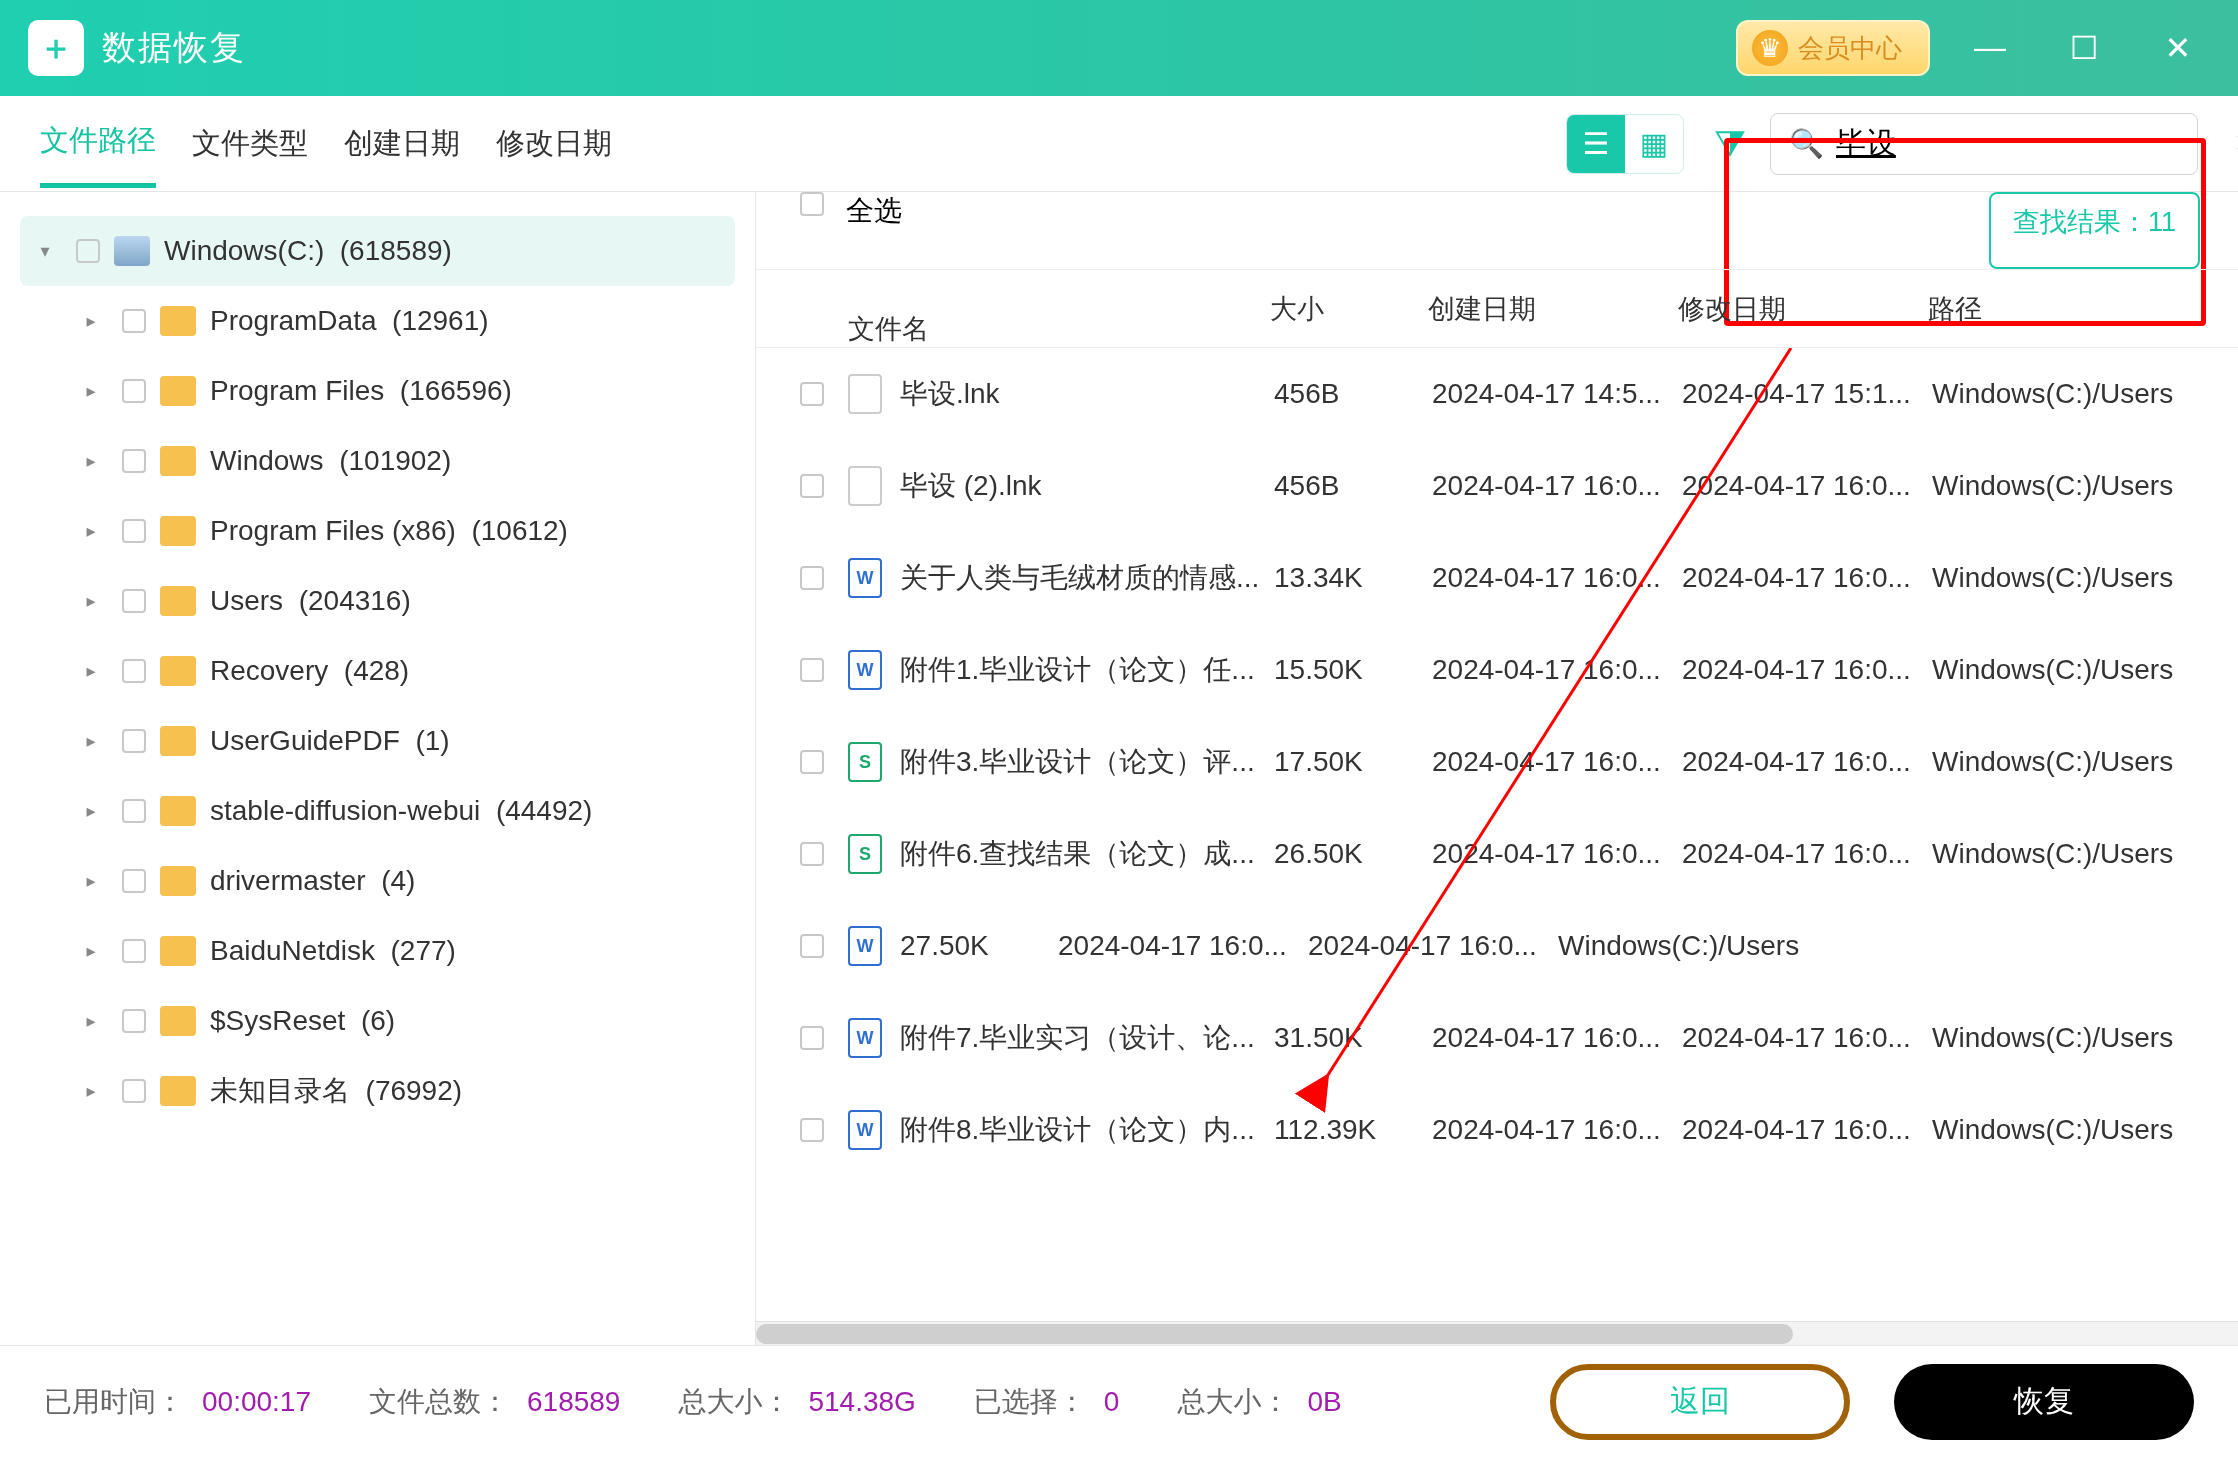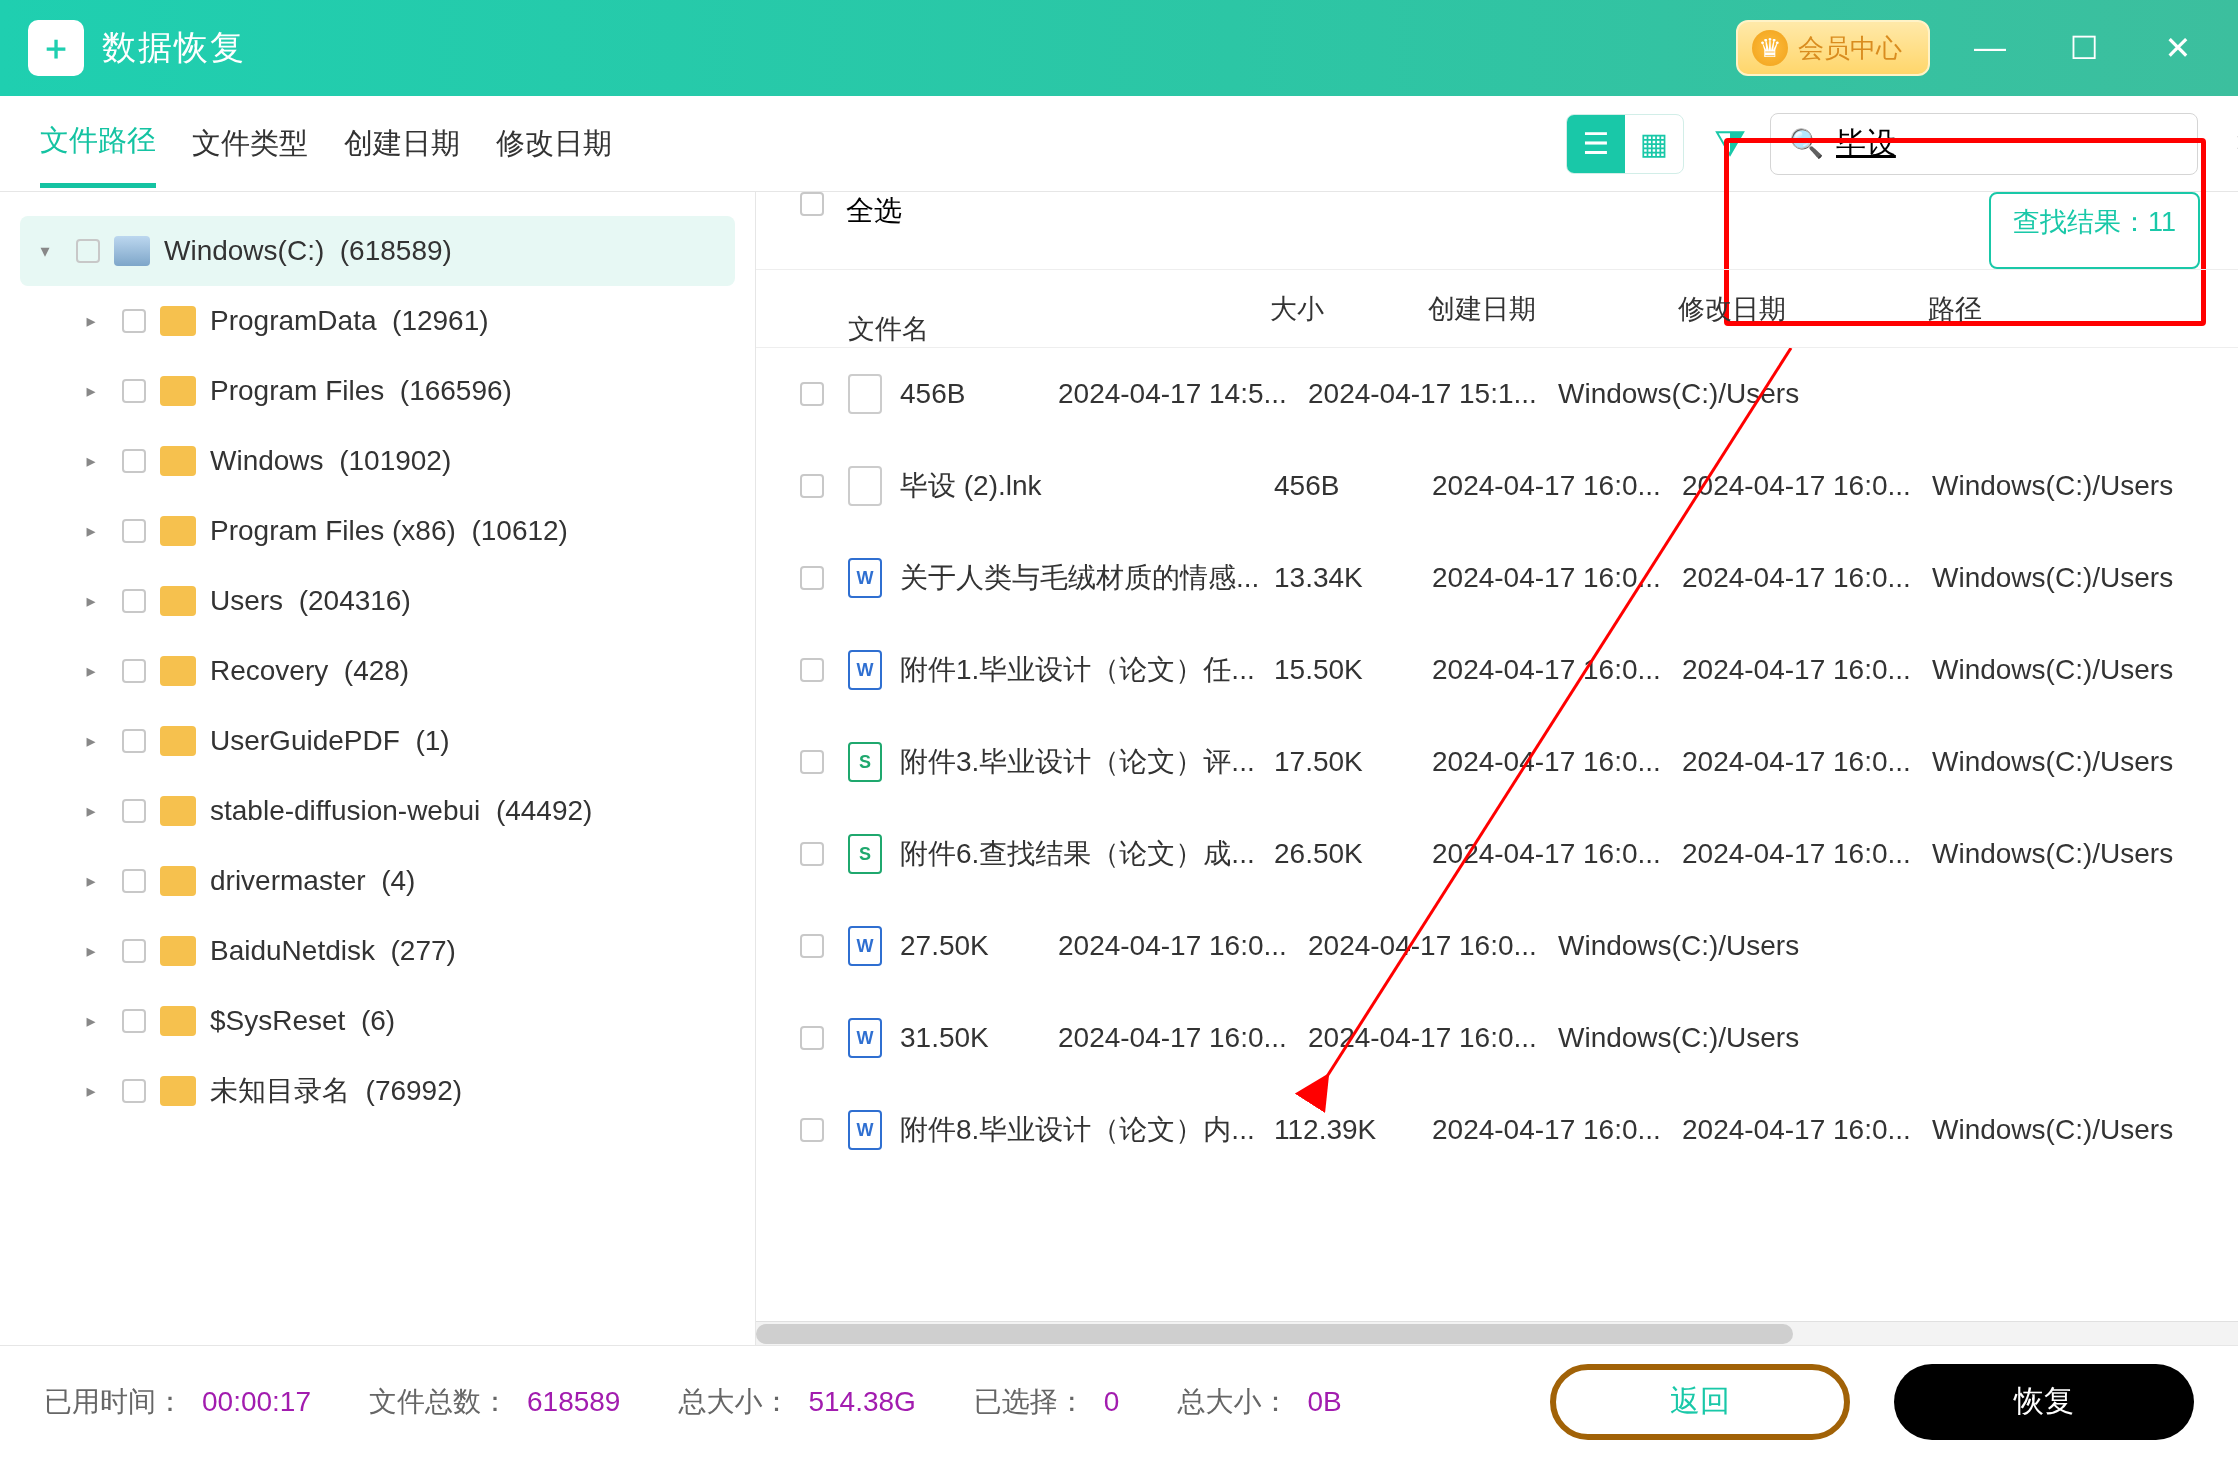--- a/index.html
+++ b/index.html
@@ -175,20 +175,21 @@
         <defs>
             <marker id="ah" markerWidth="12" markerHeight="12" refX="2" refY="6" orient="auto">
               <path d="M12,0 L0,6 L12,12 z" fill="#ff0000"></path>
             </marker>
           </defs>
         <line x1="1035" y1="0" x2="570" y2="730" stroke="#ff0000" stroke-width="3" marker-end="url(#ah)"></line>
       </svg>
     <div class="filerow">
           <span class="cb"></span>
           <span class="ficon"></span>
+          <span class="fn">毕设.lnk</span>
           <span class="sz">456B</span>
           <span class="cd">2024-04-17 14:5...</span>
           <span class="md">2024-04-17 15:1...</span>
           <span class="pt">Windows(C:)/Users</span>
         </div>
         <div class="filerow">
           <span class="cb"></span>
           <span class="ficon"></span>
           <span class="fn">毕设 (2).lnk</span>
           <span class="sz">456B</span>
@@ -236,20 +237,21 @@
           <span class="cb"></span>
           <span class="ficon w">W</span>
           <span class="sz">27.50K</span>
           <span class="cd">2024-04-17 16:0...</span>
           <span class="md">2024-04-17 16:0...</span>
           <span class="pt">Windows(C:)/Users</span>
         </div>
         <div class="filerow">
           <span class="cb"></span>
           <span class="ficon w">W</span>
+          <span class="fn">附件7.毕业实习（设计、论...</span>
           <span class="sz">31.50K</span>
           <span class="cd">2024-04-17 16:0...</span>
           <span class="md">2024-04-17 16:0...</span>
           <span class="pt">Windows(C:)/Users</span>
         </div>
         <div class="filerow">
           <span class="cb"></span>
           <span class="ficon w">W</span>
           <span class="fn">附件8.毕业设计（论文）内...</span>
           <span class="sz">112.39K</span>

